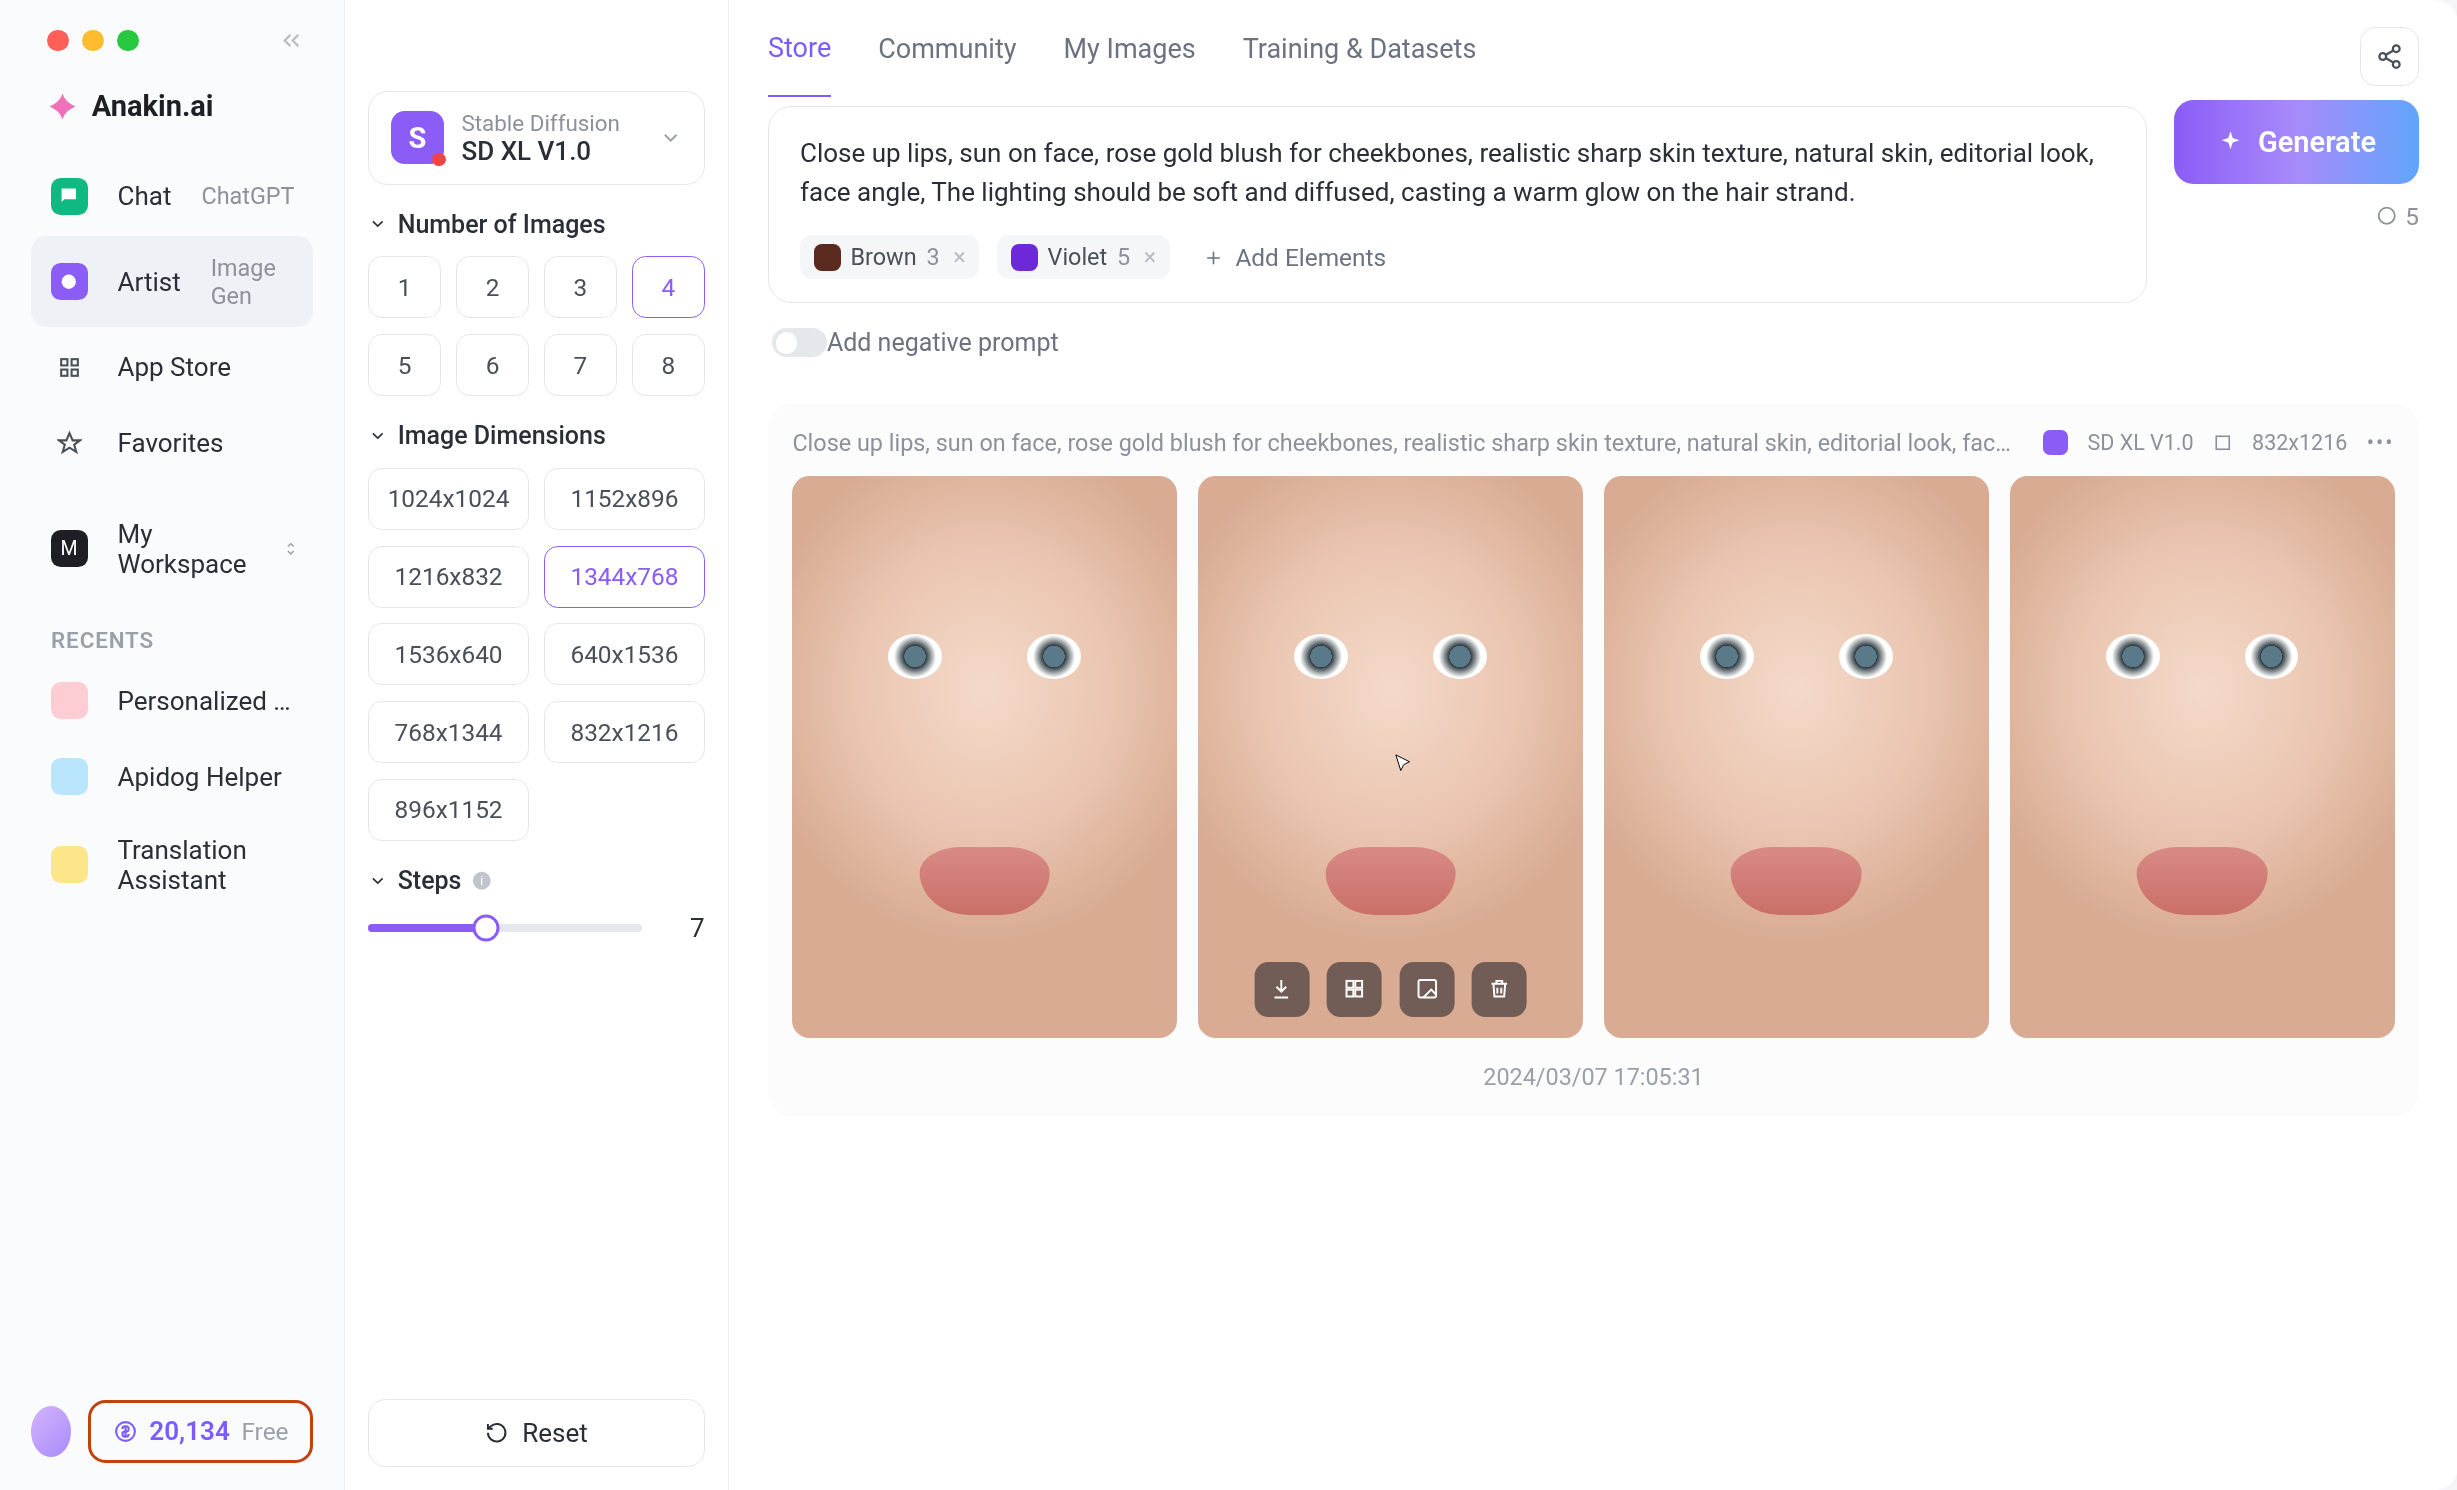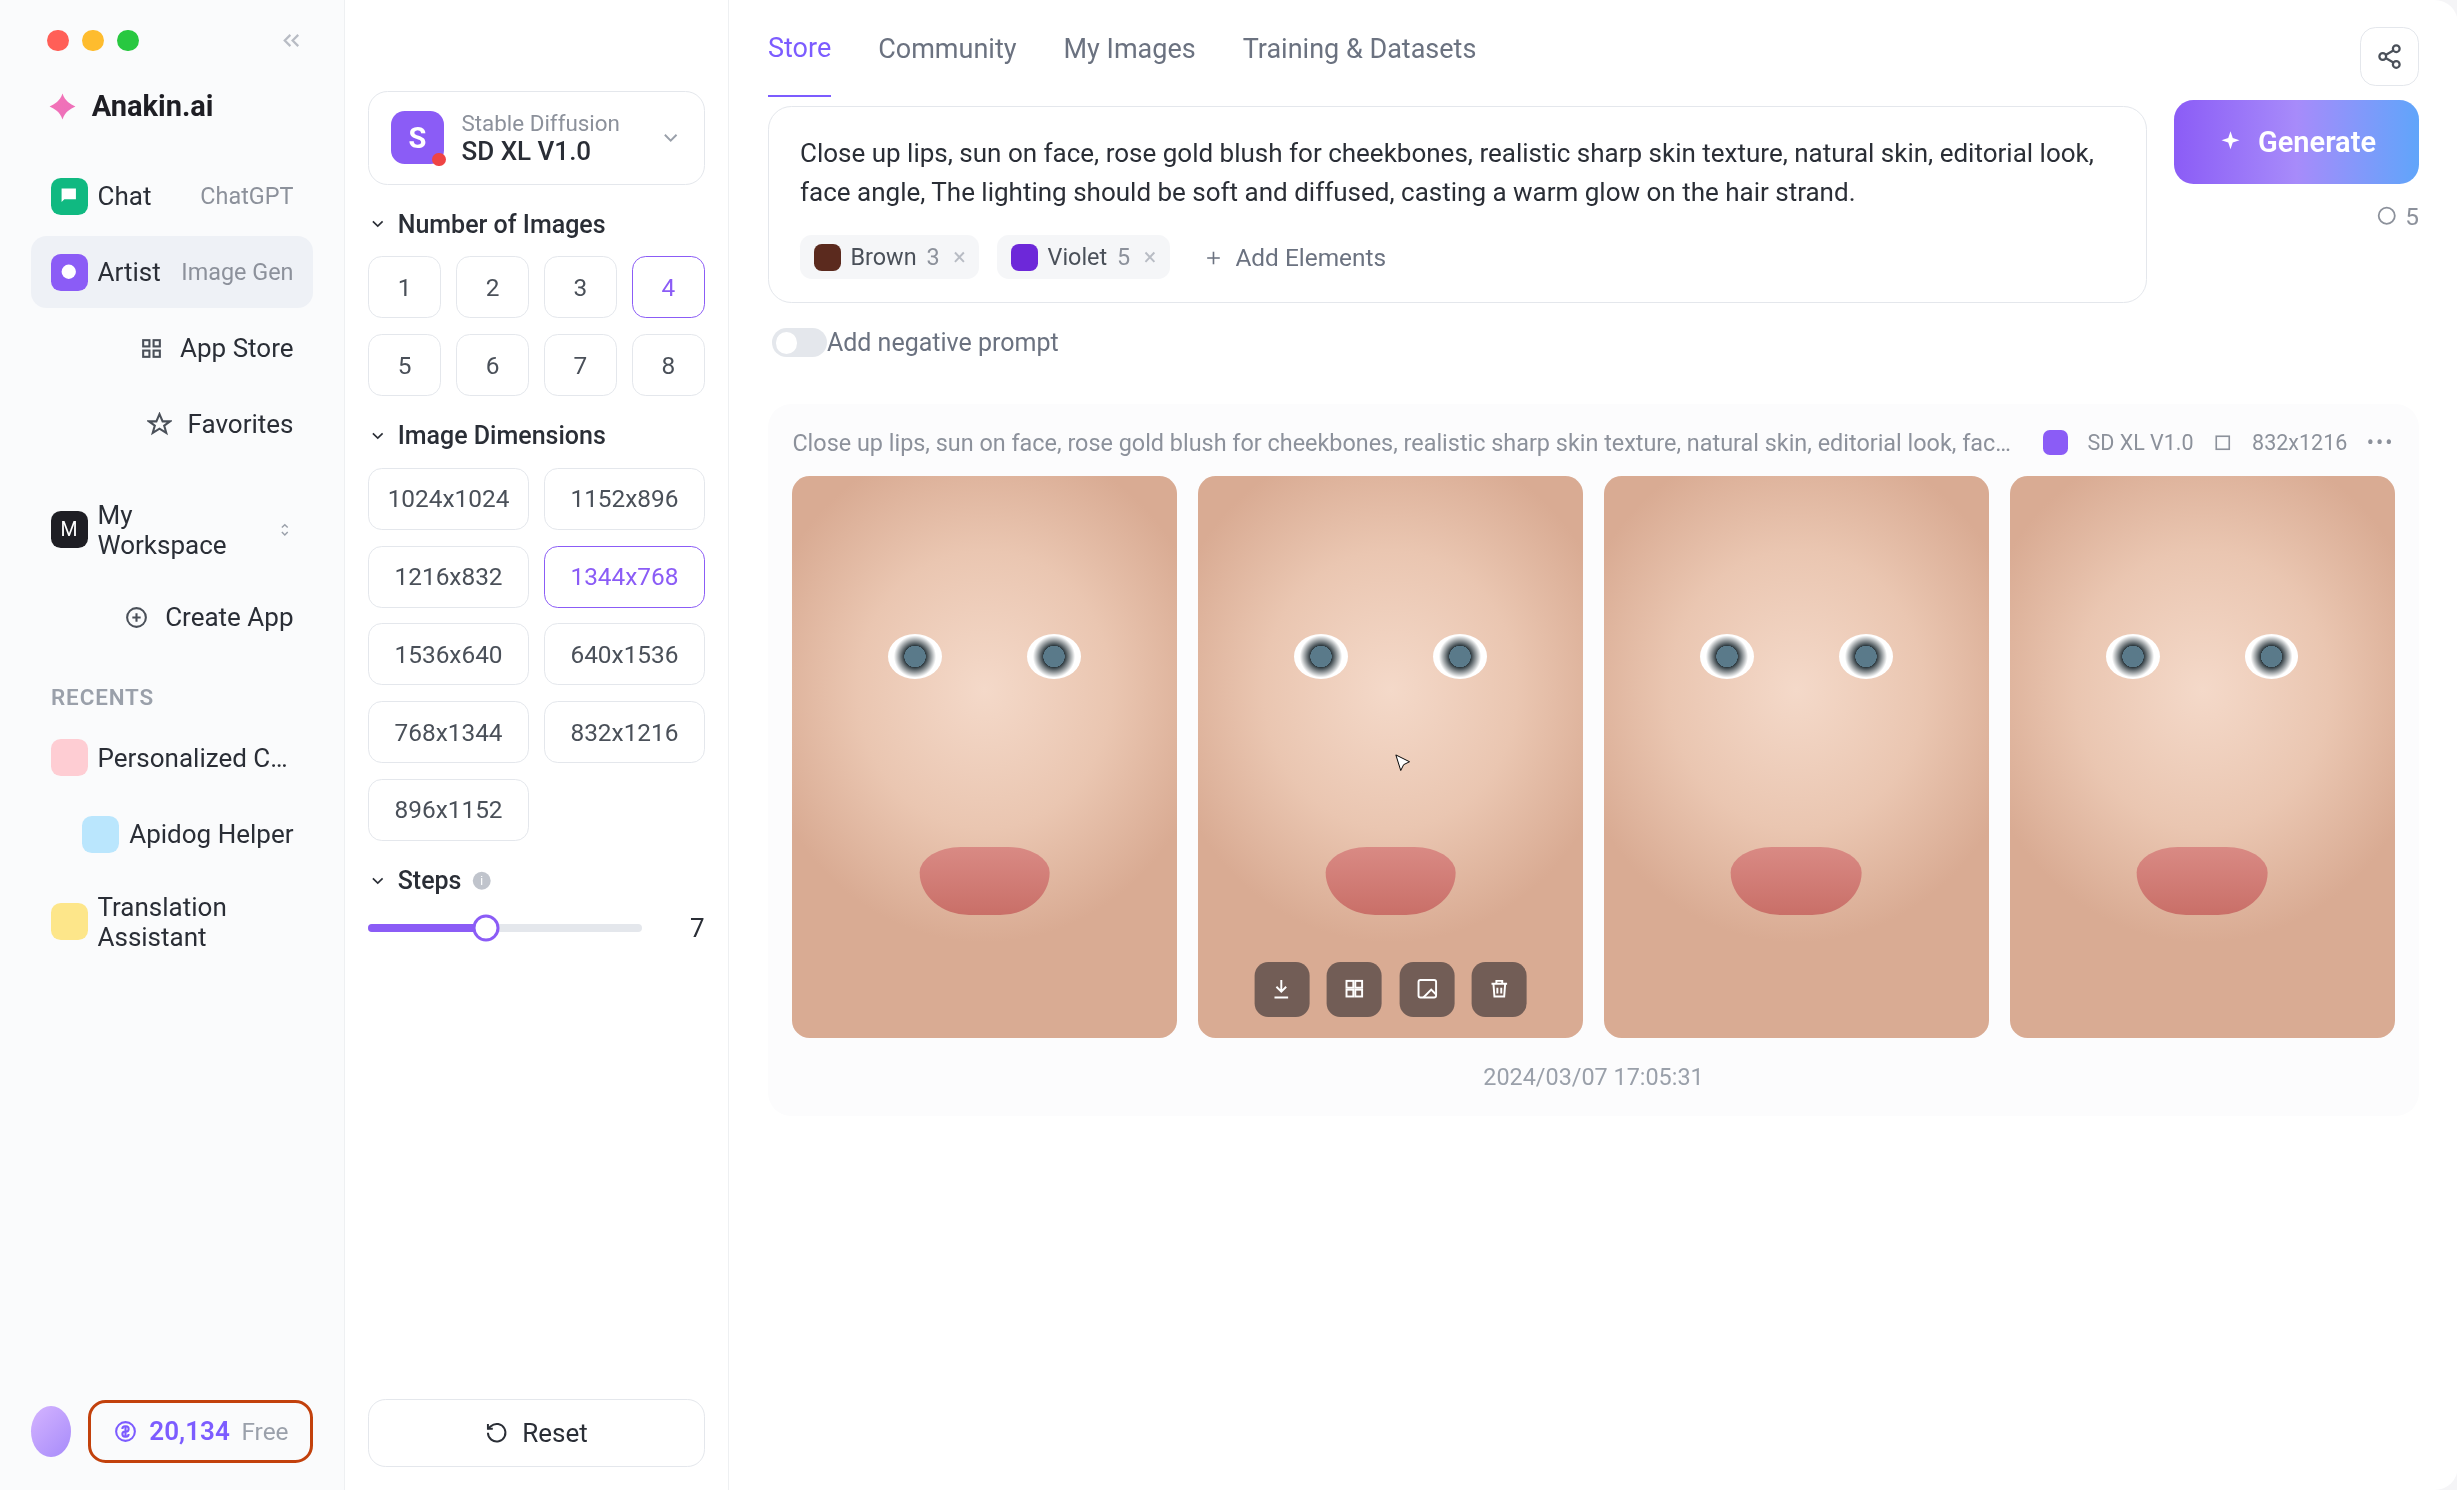--- a/index.html
+++ b/index.html
@@ -11,21 +11,21 @@
 .sidebar { width: 345px; background: #fafbfc; border-right: 1px solid #eef0f2; display: flex; flex-direction: column; padding: 27px 0 27px 0; }
 .traffic { display: flex; gap: 13.7px; padding: 0 0 0 47px; margin-bottom: 35px; align-items: center; }
 .dot { width: 21.5px; height: 21.5px; border-radius: 50%; }
 .dot.red{background:#ff5f57;} .dot.yellow{background:#febc2e;} .dot.green{background:#28c840;}
 .collapse { margin-left: auto; margin-right: 39px; color: #b8bcc4; }
 
 .brand { display:flex; align-items:center; gap:13.7px; padding:0 0 0 47px; margin-bottom: 37px; font-size: 29px; font-weight: 700; color:#1e1e24; }
 .brand-icon { width: 31px; height: 31px; }
 
 .nav { display:flex; flex-direction:column; gap:3.9px; padding: 0 31px; }
-.nav-item { display:flex; align-items:center; gap:10px; padding: 17.6px 19.5px; border-radius: 15.6px; font-size: 26px; color:#2a2e36; cursor:pointer;justify-content:flex-end; }
+.nav-item { display:flex; align-items:center; gap:30px; padding: 17.6px 19.5px; border-radius: 15.6px; font-size: 26px; color:#2a2e36; cursor:pointer; }
 .nav-item.active { background:#eef1f6; }
 .nav-item .badge { margin-left:auto; font-size:23.4px; color:#8c919b; font-weight:400; }
 .nav-icon { width:37px; height:37px; border-radius:9.8px; display:flex; align-items:center; justify-content:center; flex-shrink:0; }
 .nav-icon.chat{background:#10b981;color:#fff;}
 .nav-icon.artist{background:#8b5cf6;color:#fff;}
 .nav-icon.store{color:#4a5059;}
 .nav-icon.fav{color:#4a5059;}
 .nav-icon.ws{background:#1e1e24;color:#fff;}
 .nav-icon.wsp{color:#4a5059;}
 .nav-icon.plus{color:#4a5059;}
@@ -190,29 +190,20 @@
 
     <nav class="nav">
       <div class="nav-item">
         <span class="nav-icon ws" style="font-size:19.5px;">M</span>
         <span>My Workspace</span>
         <span style="color:#9aa0aa;margin-left:5.9px;">
             <svg width="17.6" height="17.6" viewBox="0 0 24 24" fill="none" stroke="currentColor" stroke-width="2">
               <path d="M8 9l4-4 4 4M8 15l4 4 4-4"></path>
             </svg>
           </span>
-      </div>
-      <div class="nav-item">
-        <span class="nav-icon plus">
-            <svg width="25" height="25" viewBox="0 0 24 24" fill="none" stroke="currentColor" stroke-width="2">
-              <circle cx="12" cy="12" r="9"></circle>
-              <path d="M12 8v8M8 12h8"></path>
-            </svg>
-          </span>
-        <span>Create App</span>
       </div>
     </nav>
 
     <div class="section-label">RECENTS</div>
 
     <nav class="nav">
       <div class="nav-item">
         <span class="nav-icon rec" style="background:#fecdd3"></span>
         <span style="white-space:nowrap;overflow:hidden;text-overflow:ellipsis;">Personalized Cold Email Fro…</span>
       </div>

